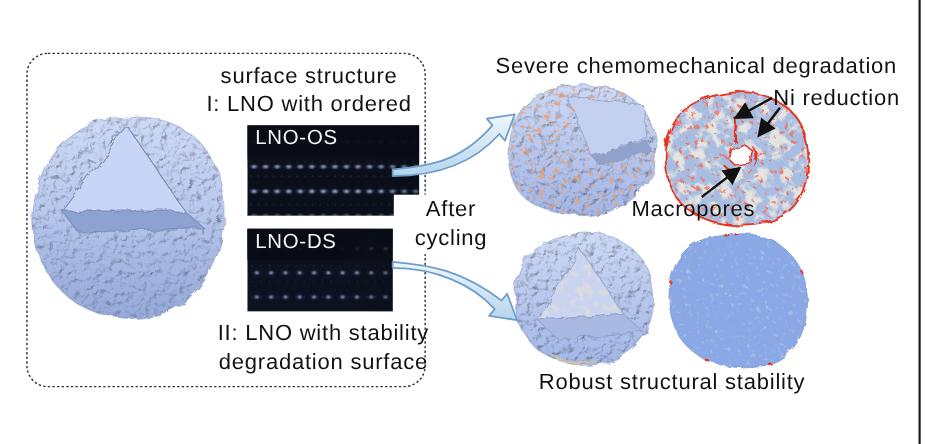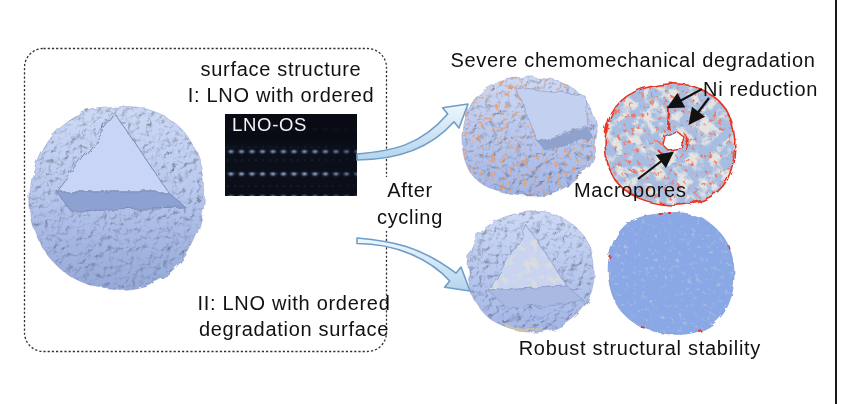--- a/index.html
+++ b/index.html
@@ -1,20 +1,20 @@
 <!DOCTYPE html>
 <html><head>
 <meta charset="utf-8">
 <style>
   html,body{margin:0;padding:0;background:#fff;}
   #stage{position:relative;width:841px;height:404px;background:#fff;overflow:hidden;
          font-family:"Liberation Sans",sans-serif;color:#111;}
   .abs{position:absolute;}
   .stem{position:absolute;background-color:#0b0f1a;}
-  #stem-os{left:225px;top:114px;width:132px;height:82px;
+  #stem-os{left:225px;top:114px;width:156px;height:82px;
     background-image:
       linear-gradient(90deg, rgba(8,11,19,0) 72%, rgba(8,11,19,.4) 100%),
       linear-gradient(180deg, rgba(8,11,19,.97) 0px, rgba(8,11,19,.93) 26px, rgba(13,18,30,.3) 33px, rgba(13,18,30,0) 40px, rgba(13,18,30,0) 68px, rgba(8,11,19,.3) 82px),
       radial-gradient(ellipse 4.8px 3.2px at 5px 10.5px, rgba(178,198,238,.88), rgba(178,198,238,0) 72%),
       radial-gradient(ellipse 7px 4.5px at 5px 10.5px, rgba(120,145,200,.35), rgba(120,145,200,0) 75%),
       radial-gradient(circle 1.1px at 3px 7px, rgba(140,160,210,.3), rgba(140,160,210,0) 90%);
     background-size:100% 100%, 100% 100%, 10.5px 22.5px, 10.5px 22.5px, 7px 13px;
     background-position:0 0, 0 0, 1px 27px, 1px 27px, 0 0;}
   #stem-ds{left:225px;top:208px;width:132px;height:75px;background-color:#0d1220;
     background-image:
@@ -31,30 +31,33 @@
   .txt{position:absolute;font-size:20px;line-height:26px;letter-spacing:0.7px;white-space:nowrap;}
   .center{text-align:center;}
   #t-ordered{left:181px;top:56px;width:200px;}
   #t-coherent{left:189px;top:290px;width:210px;}
   #t-formula{left:51px;top:285px;width:120px;}
   #t-formula sub{font-size:13px;letter-spacing:0;}
   #t-after{left:358px;top:177px;width:104px;background:#fff;line-height:27px;}
   #t-severe{left:443px;top:47px;width:380px;}
   #t-ni{left:703px;top:76px;}
   #t-macro{left:574px;top:177px;}
-  #t-robust{left:461px;top:335px;width:300px;text-align:right;}
+  #t-robust{left:461px;top:335px;width:300px;}
   #border-right{left:835px;top:0;width:2px;height:404px;background:#1a1a1a;}
   svg{position:absolute;left:0;top:0;}
 </style>
 </head>
 <body>
 
 <div id="stage">
   <div id="stem-os" class="stem">
     <div class="stem-label">LNO-OS</div>
+  </div>
+  <div id="stem-ds" class="stem">
+    <div class="stem-label">LNO-DS</div>
   </div>
 
   <svg width="841" height="404" viewBox="0 0 841 404">
     <defs>
       <linearGradient id="gBlue" x1="0" y1="0" x2="0" y2="1">
         <stop offset="0" stop-color="#cdd9f6"></stop>
           <stop offset="1" stop-color="#a3b6e6"></stop>
       </linearGradient>
       <linearGradient id="gShade" x1="0" y1="0" x2="0" y2="1">
         <stop offset="0.45" stop-color="#7e92c0" stop-opacity="0"></stop>
@@ -175,21 +178,21 @@
       <line x1="709" y1="98" x2="690" y2="123" marker-end="url(#mArrow)"></line>
       <line x1="638" y1="179" x2="672" y2="153" marker-end="url(#mArrow)"></line>
     </g>
   </svg>
 
   <div id="t-ordered" class="txt center">
     <div>surface structure</div>
     <div>I: LNO with ordered</div>
   </div>
   <div id="t-coherent" class="txt center">
-    <div>II: LNO with ordered</div>
+    <div>II: LNO with stability</div>
     <div>degradation surface</div>
   </div>
   <div id="t-severe" class="txt center">Severe chemomechanical degradation</div>
   <div id="t-after" class="txt center">
     <div>After</div>
     <div>cycling</div>
   </div>
   <div id="t-macro" class="txt">Macropores</div>
   <div id="t-ni" class="txt">Ni reduction</div>
   <div id="t-robust" class="txt center">Robust structural stability</div>

